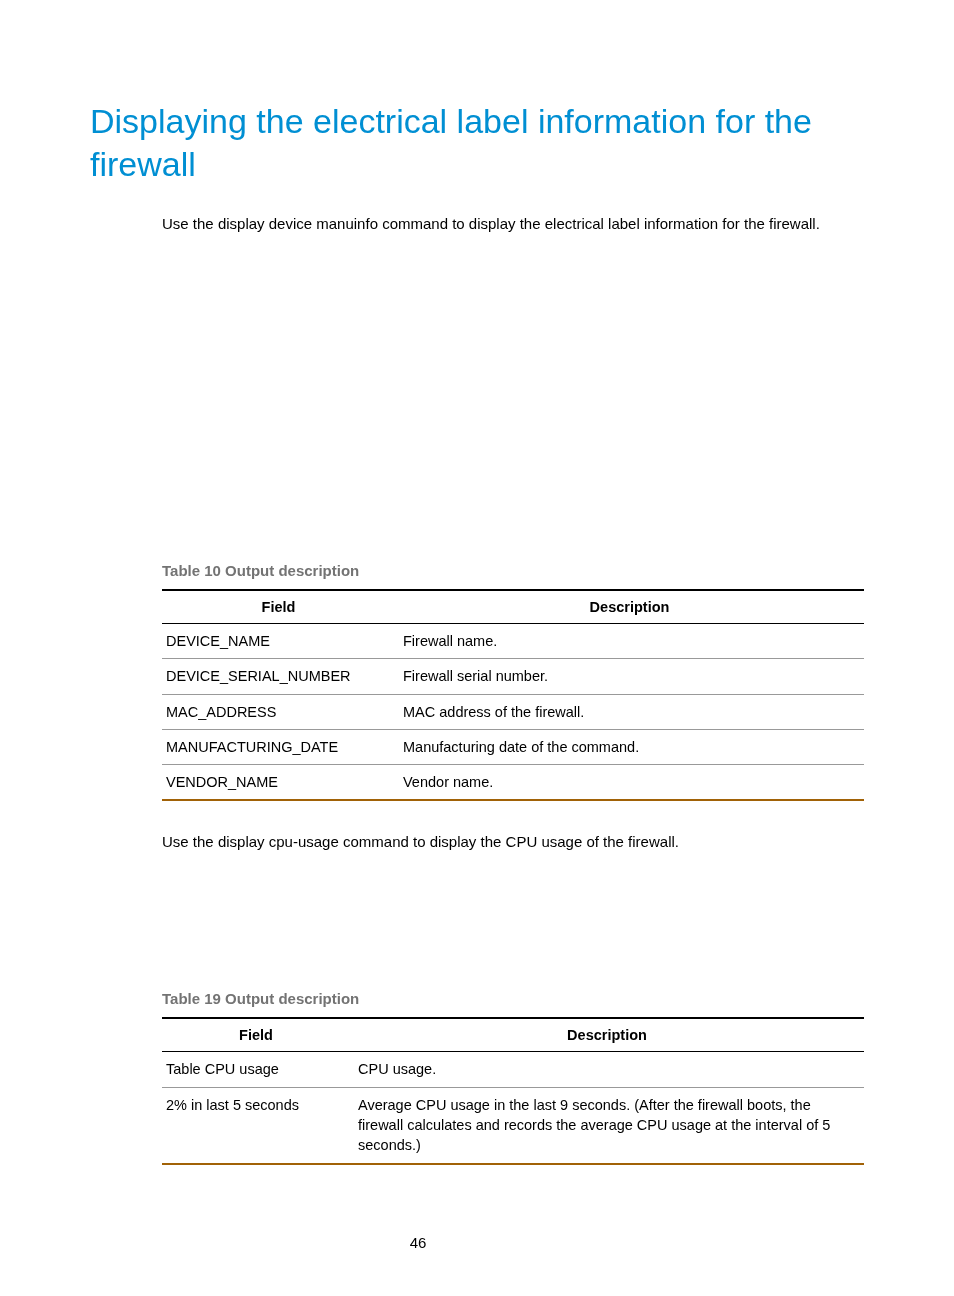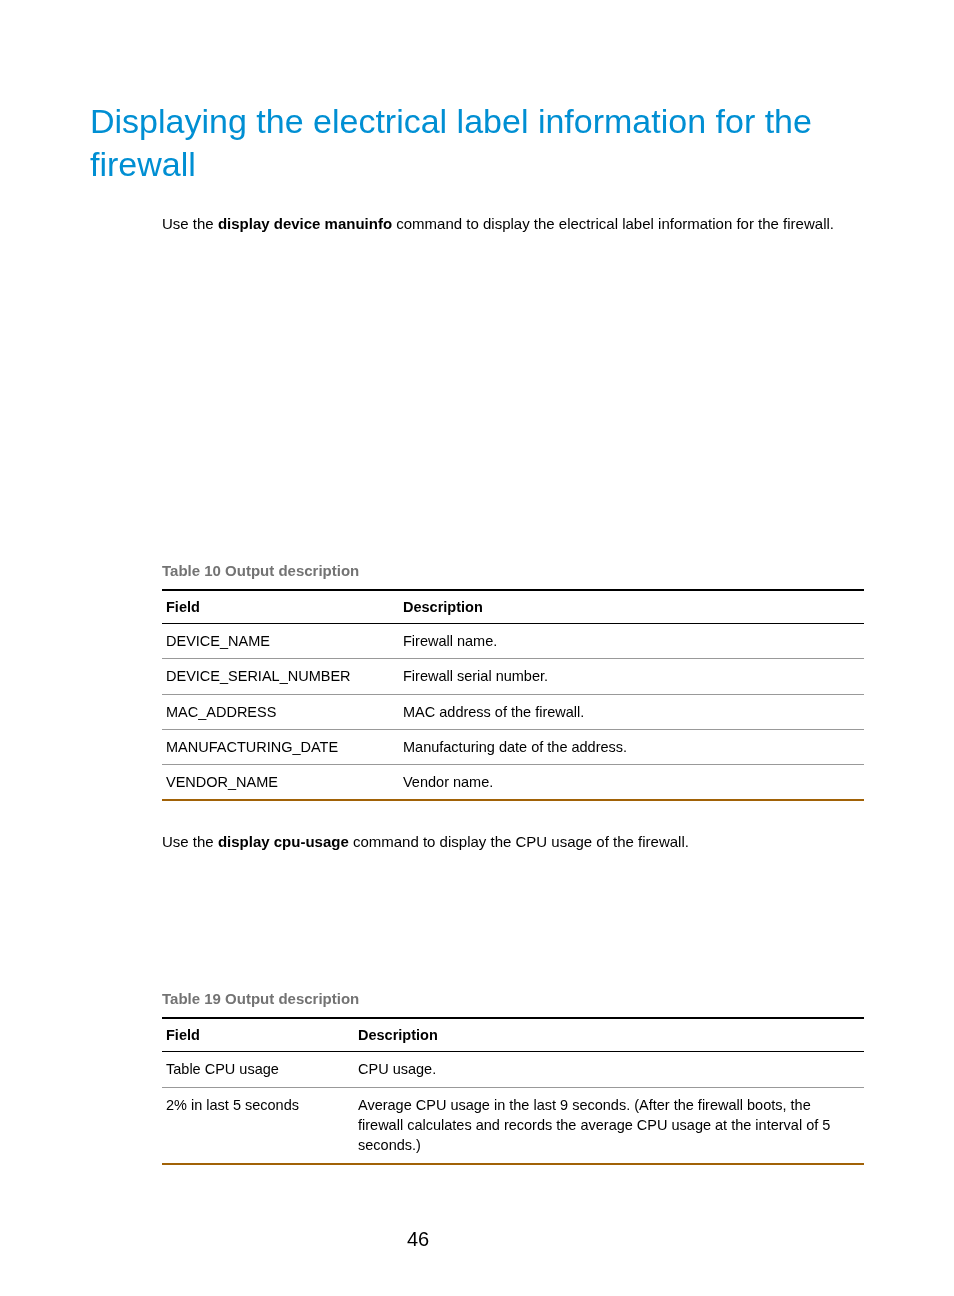--- a/index.html
+++ b/index.html
@@ -22,36 +22,36 @@
     font-size: 34px;
     line-height: 1.25;
     margin: 0 0 28px 0;
   }
   p.intro {
     font-size: 15px;
     margin: 0 0 18px 0;
     padding-left: 72px;
     line-height: 1.4;
   }
-  p.intro b { font-weight: bold; }
+  p.intro b { font-weight: normal; }
   .table-caption {
     color: #737373;
     font-weight: bold;
     font-size: 15px;
     margin: 0 0 10px 0;
     padding-left: 72px;
   }
   table.output-table {
     margin-left: 72px;
     width: 702px;
     border-collapse: collapse;
     font-size: 14.5px;
   }
   table.output-table th {
-    text-align: left;
+    text-align: center;
     font-weight: bold;
     padding: 8px 8px 8px 4px;
     border-top: 2px solid #000;
     border-bottom: 1.5px solid #000;
   }
   table.output-table td {
     padding: 7px 8px 7px 4px;
     border-bottom: 1px solid #999;
     vertical-align: top;
     line-height: 1.4;
@@ -63,21 +63,21 @@
   .col-field-2 { width: 180px; }
   .gap-1 { height: 310px; }
   .gap-2 { height: 30px; }
   .gap-4 { height: 120px; }
   .page-number {
     position: absolute;
     bottom: 45px;
     left: 0;
     width: 836px;
     text-align: center;
-    font-size: 20px;
+    font-size: 15px;
   }
 </style>
 </head>
 <body>
 
 <div class="page">
 
   <h1 class="section-heading">Displaying the electrical label information for the firewall</h1>
 
   <p class="intro">
@@ -103,21 +103,21 @@
       <tr>
         <td>DEVICE_SERIAL_NUMBER</td>
         <td>Firewall serial number.</td>
       </tr>
       <tr>
         <td>MAC_ADDRESS</td>
         <td>MAC address of the firewall.</td>
       </tr>
       <tr>
         <td>MANUFACTURING_DATE</td>
-        <td>Manufacturing date of the address.</td>
+        <td>Manufacturing date of the command.</td>
       </tr>
       <tr>
         <td>VENDOR_NAME</td>
         <td>Vendor name.</td>
       </tr>
     </tbody>
   </table>
 
   <div class="gap-2"></div>
 

